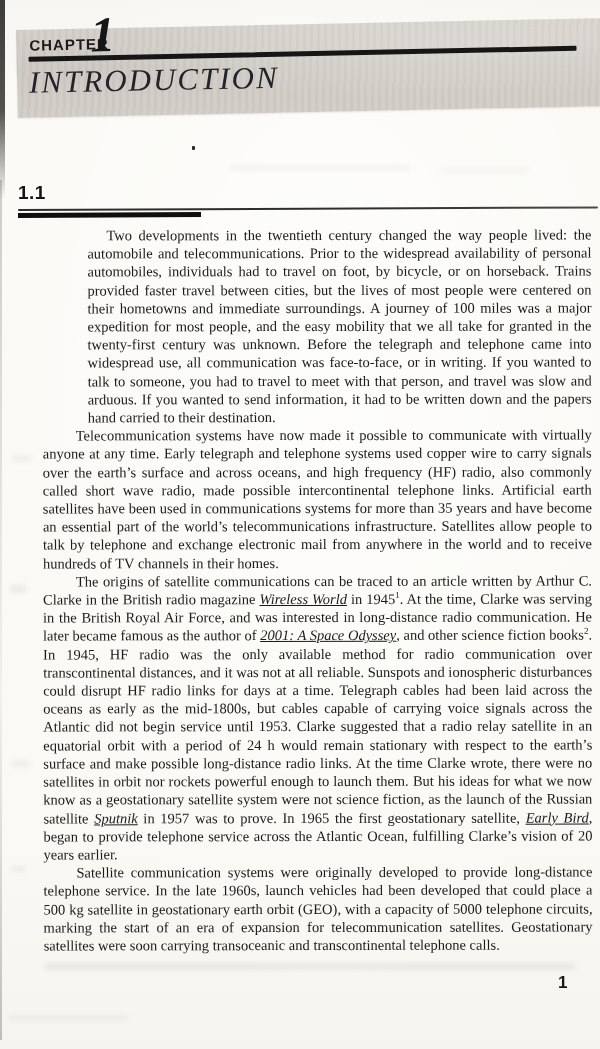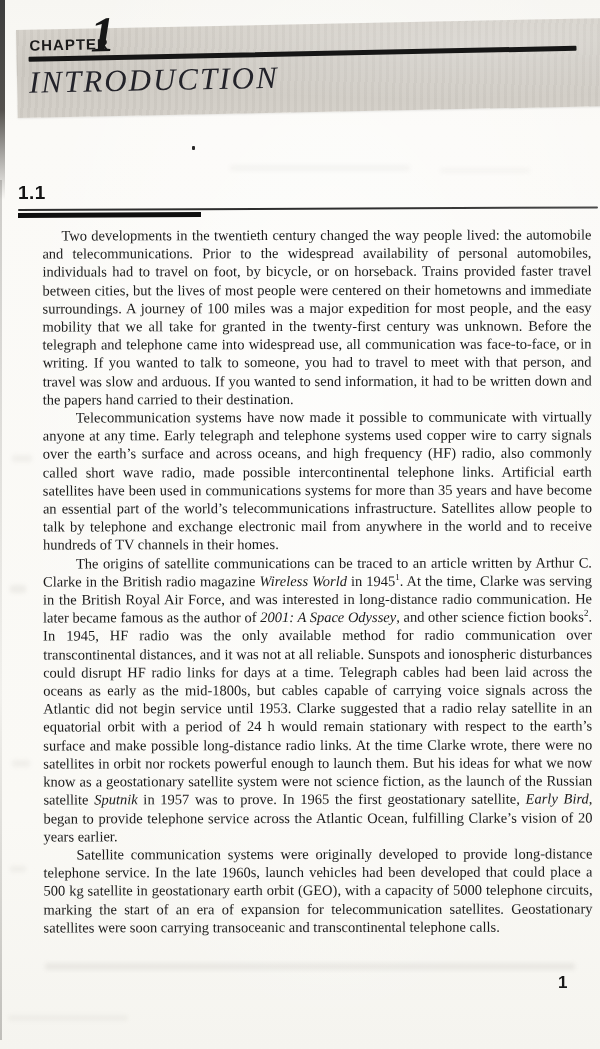--- a/index.html
+++ b/index.html
@@ -89,23 +89,23 @@
   }
   
   .body-text{
     position:absolute;left:43px;top:226px;width:549px;
     font-size:14.5px;line-height:18.2px;color:#1b1b1b;
     text-align:justify;
     transform:rotate(-0.1deg);
     hyphens:auto;-webkit-hyphens:auto;
   }
   .body-text p{margin:0;}
-  .para.indent-sm{text-indent:19px;}
+  .para.indent-sm{text-indent:19px;margin-left:45px;}
   .para.indent-lg{text-indent:33px;}
-  .body-text i{font-style:italic;}
+  .body-text i{font-style:italic;text-decoration:underline;}
   .body-text sup{font-size:9px;line-height:0;vertical-align:super;}
   .page-number{
     position:absolute;left:558px;top:973px;
     font-family:"Liberation Sans", sans-serif;
     font-weight:bold;font-size:17px;color:#181818;
   }
 </style>
 </head>
 <body>
 

